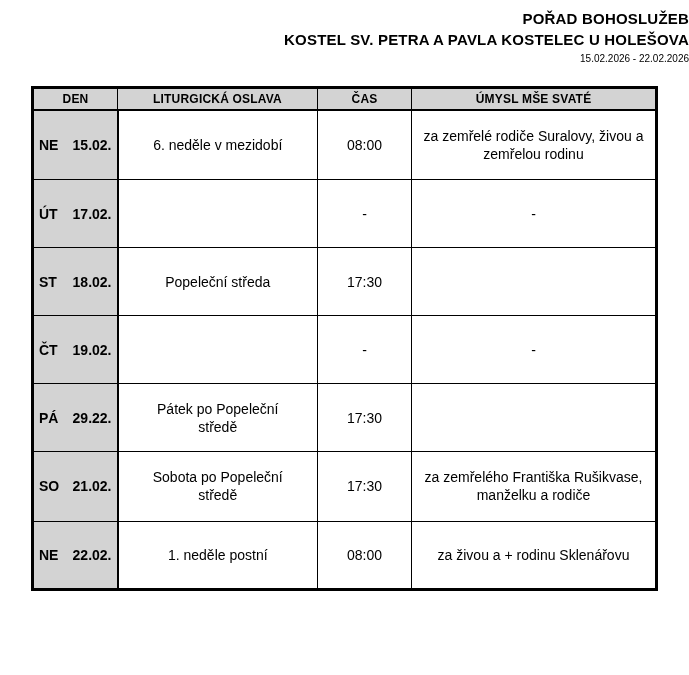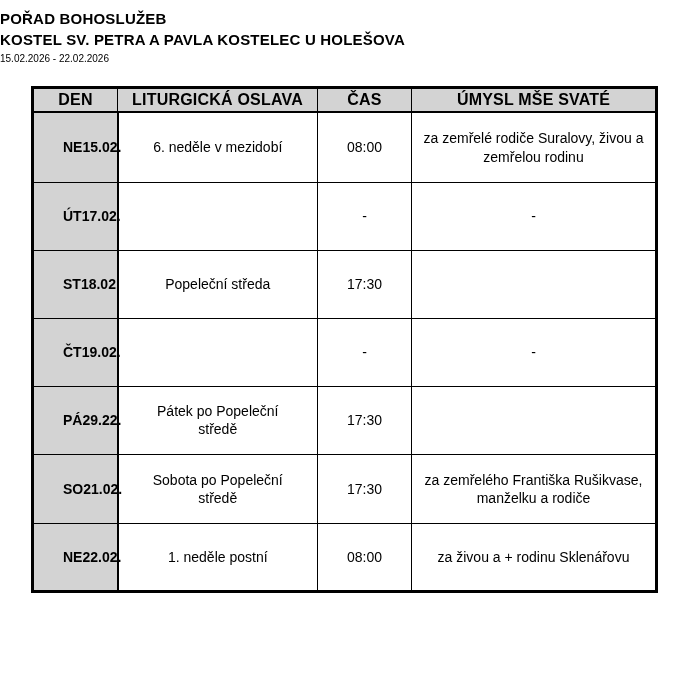--- a/index.html
+++ b/index.html
@@ -14,21 +14,21 @@
     background: #ffffff;
     color: #000000;
     font-family: "Liberation Sans", sans-serif;
   }
   .page {
     width: 689px;
     height: 675px;
     overflow: hidden;
   }
   .titles {
-    text-align: left;
+    text-align: right;
     padding-top: 9px;
   }
   .title-main {
     font-size: 15px;
     font-weight: bold;
     line-height: 1.38;
     letter-spacing: 0.2px;
   }
   .date-range {
     font-size: 10px;
@@ -43,21 +43,21 @@
     table-layout: fixed;
   }
   col.c-day   { width: 85px; }
   col.c-cel   { width: 200px; }
   col.c-time  { width: 94px; }
   col.c-int   { width: 245px; }
   th {
     background: var(--header-bg);
     border: 1px solid var(--border-color);
     border-bottom: 2px solid var(--border-color);
-    font-size: 16px;
+    font-size: 12px;
     font-weight: bold;
     height: 22px;
     padding: 2px;
     text-align: center;
     letter-spacing: 0.2px;
     margin-top: 9px;
   }
   td {
     border: 1px solid var(--border-color);
     font-size: 14px;
@@ -70,21 +70,20 @@
   td.day-cell {
     background: var(--header-bg);
     font-weight: bold;
     border-right: 2px solid var(--border-color);
     padding: 0 5px;
   }
   .day-wrap {
     display: flex;
     justify-content: space-between;
     align-items: center;
-    margin-left: 24px;
   }
   td.celebration-cell { padding: 2px 29px; }
   td.time-cell { padding: 2px 4px; }
   td.intention-cell { padding: 16px 6px; }
 </style>
 </head>
 <body>
 
 <div class="page">
 

